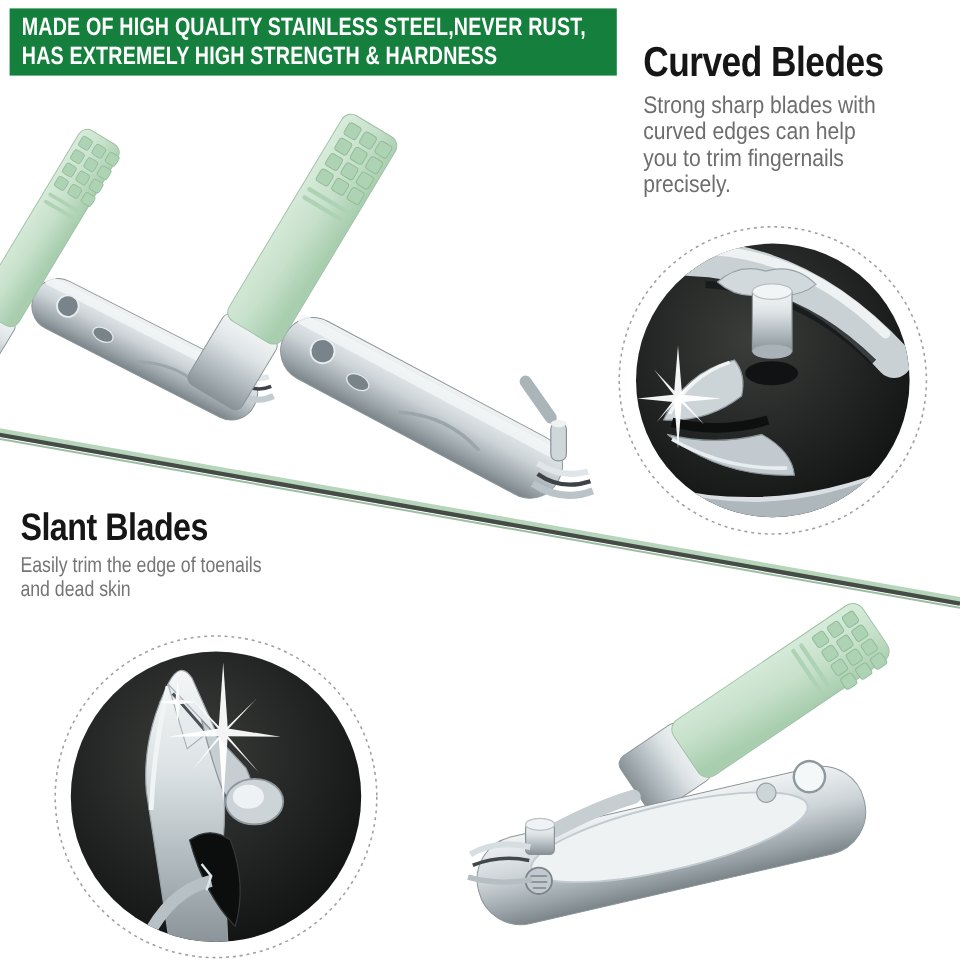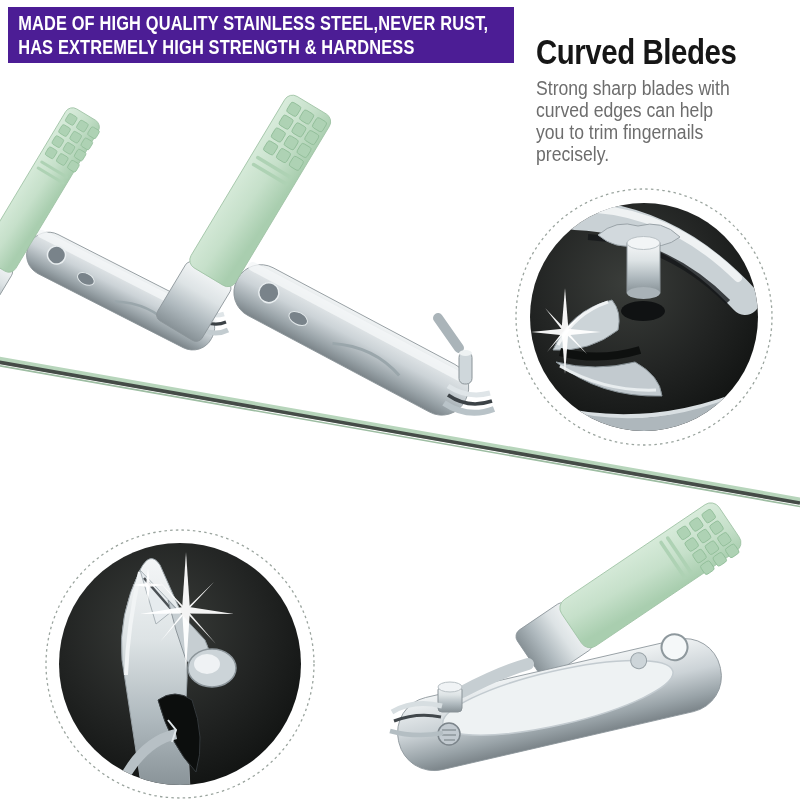--- a/index.html
+++ b/index.html
@@ -1,20 +1,20 @@
 <!DOCTYPE html>
 <html><head>
 <meta charset="utf-8">
 <style>
   html,body{margin:0;padding:0;background:#fff;}
   .stage{position:relative;width:800px;height:800px;background:#ffffff;overflow:hidden;
          font-family:"Liberation Sans",sans-serif;}
   .scene{position:absolute;left:0;top:0;z-index:1;}
   
-  .banner{position:absolute;left:8px;top:7px;width:506px;height:56px;background:#4c1d95;
+  .banner{position:absolute;left:8px;top:7px;width:506px;height:56px;background:#15803d;
           z-index:2;color:#fff;font-weight:bold;padding-top:4px;box-sizing:border-box;}
   .banner .bline{font-size:21px;line-height:24px;white-space:nowrap;padding-left:13px;
           transform:scaleX(0.78);transform-origin:left center;letter-spacing:0.2px;}
   
   .feature{position:absolute;z-index:2;}
   .feature h2{margin:0;color:#161616;font-weight:bold;white-space:nowrap;
           transform:scaleX(0.84);transform-origin:left top;letter-spacing:-0.5px;}
   .feature p{margin:0;color:#6d6d6d;white-space:pre-line;transform-origin:left top;}
   .feature-curved{left:536px;top:32px;}
   .feature-curved h2{font-size:35px;line-height:40px;}
@@ -236,14 +236,19 @@
   </div>
 
   <div class="feature feature-curved">
     <h2>Curved Bledes</h2>
     <p>Strong sharp blades with
 curved edges can help
 you to trim fingernails
 precisely.</p>
   </div>
 
+  <div class="feature feature-slant">
+    <h2>Slant Blades</h2>
+    <p>Easily trim the edge of toenails
+and dead skin</p>
+  </div>
 
 </div>
 
 </body></html>

